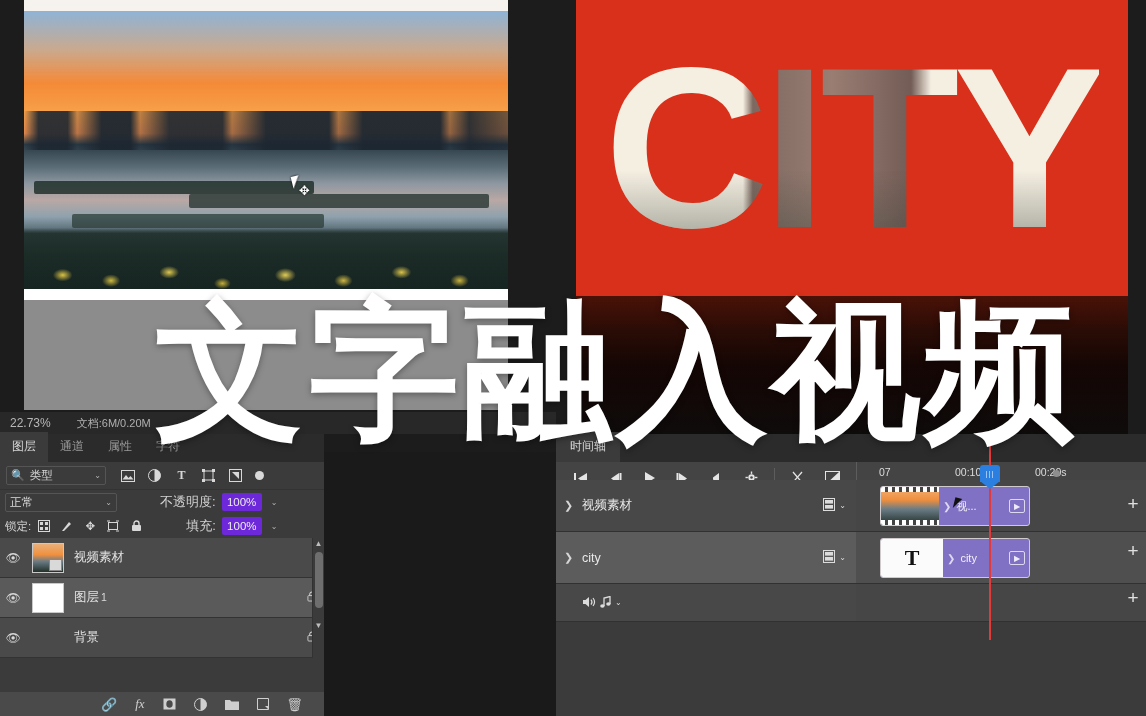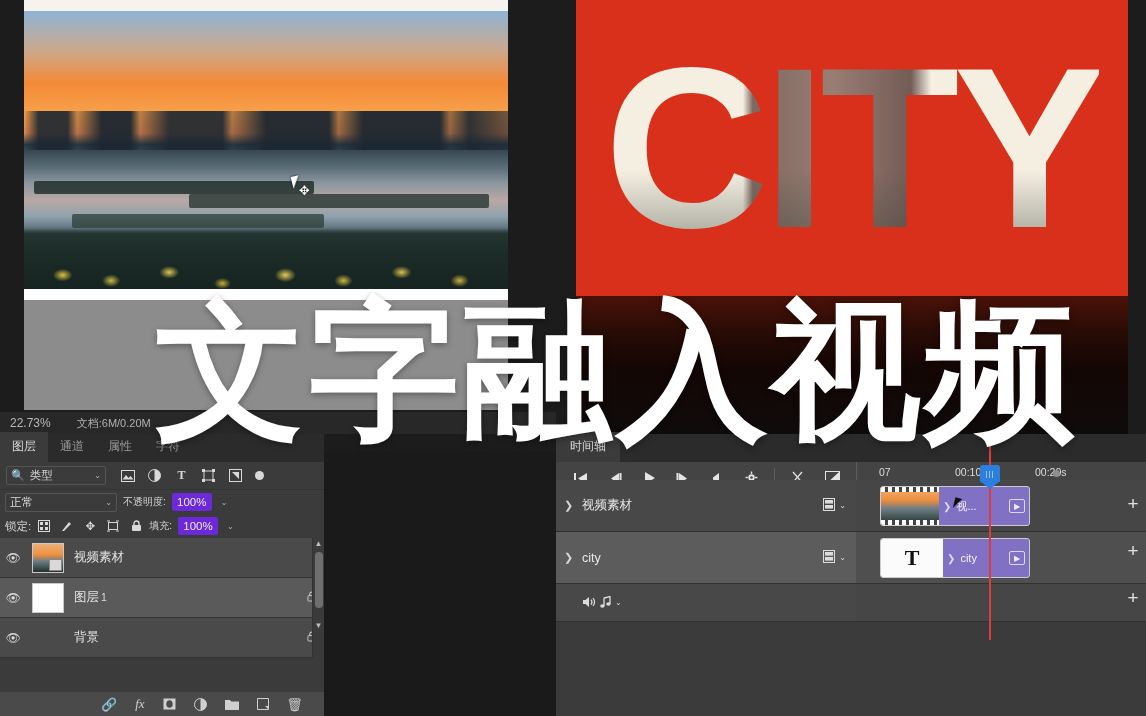--- a/index.html
+++ b/index.html
@@ -141,21 +141,21 @@
   .blend-row, .lock-row {
     height: 24px; background: #3b3b3b; display: flex; align-items: center;
     padding: 0 5px; gap: 6px; font-size: 11.5px; color: #d2d2d2;
   }
   .blend-mode {
     width: 112px; height: 19px; background: #3b3b3b; border: 1px solid #555;
     border-radius: 2px; display: flex; align-items: center; padding: 0 4px;
     font-size: 11.5px; color: #dcdcdc;
   }
   .blend-mode .cv { margin-left: auto; font-size: 8px; color: #b5b5b5; }
-  .opacity-label { font-size: 10px; color: #d2d2d2; }
+  .opacity-label { font-size: 13px; color: #d2d2d2; margin-left: 37px; }
   .num-box {
     height: 18px; min-width: 40px; background: #6d28d9; border-radius: 2px;
     display: flex; align-items: center; justify-content: center;
     font-size: 11.5px; color: #ececec; padding: 0 4px;
   }
   .num-cv { font-size: 8px; color: #b5b5b5; margin-left: 3px; }
   .lock-icons { display: flex; align-items: center; gap: 9px; }
   .lic { width: 14px; height: 14px; color: #d8d8d8; display:flex; align-items:center; justify-content:center; }
 
   .layers-list { position: relative; background: #3b3b3b; }

